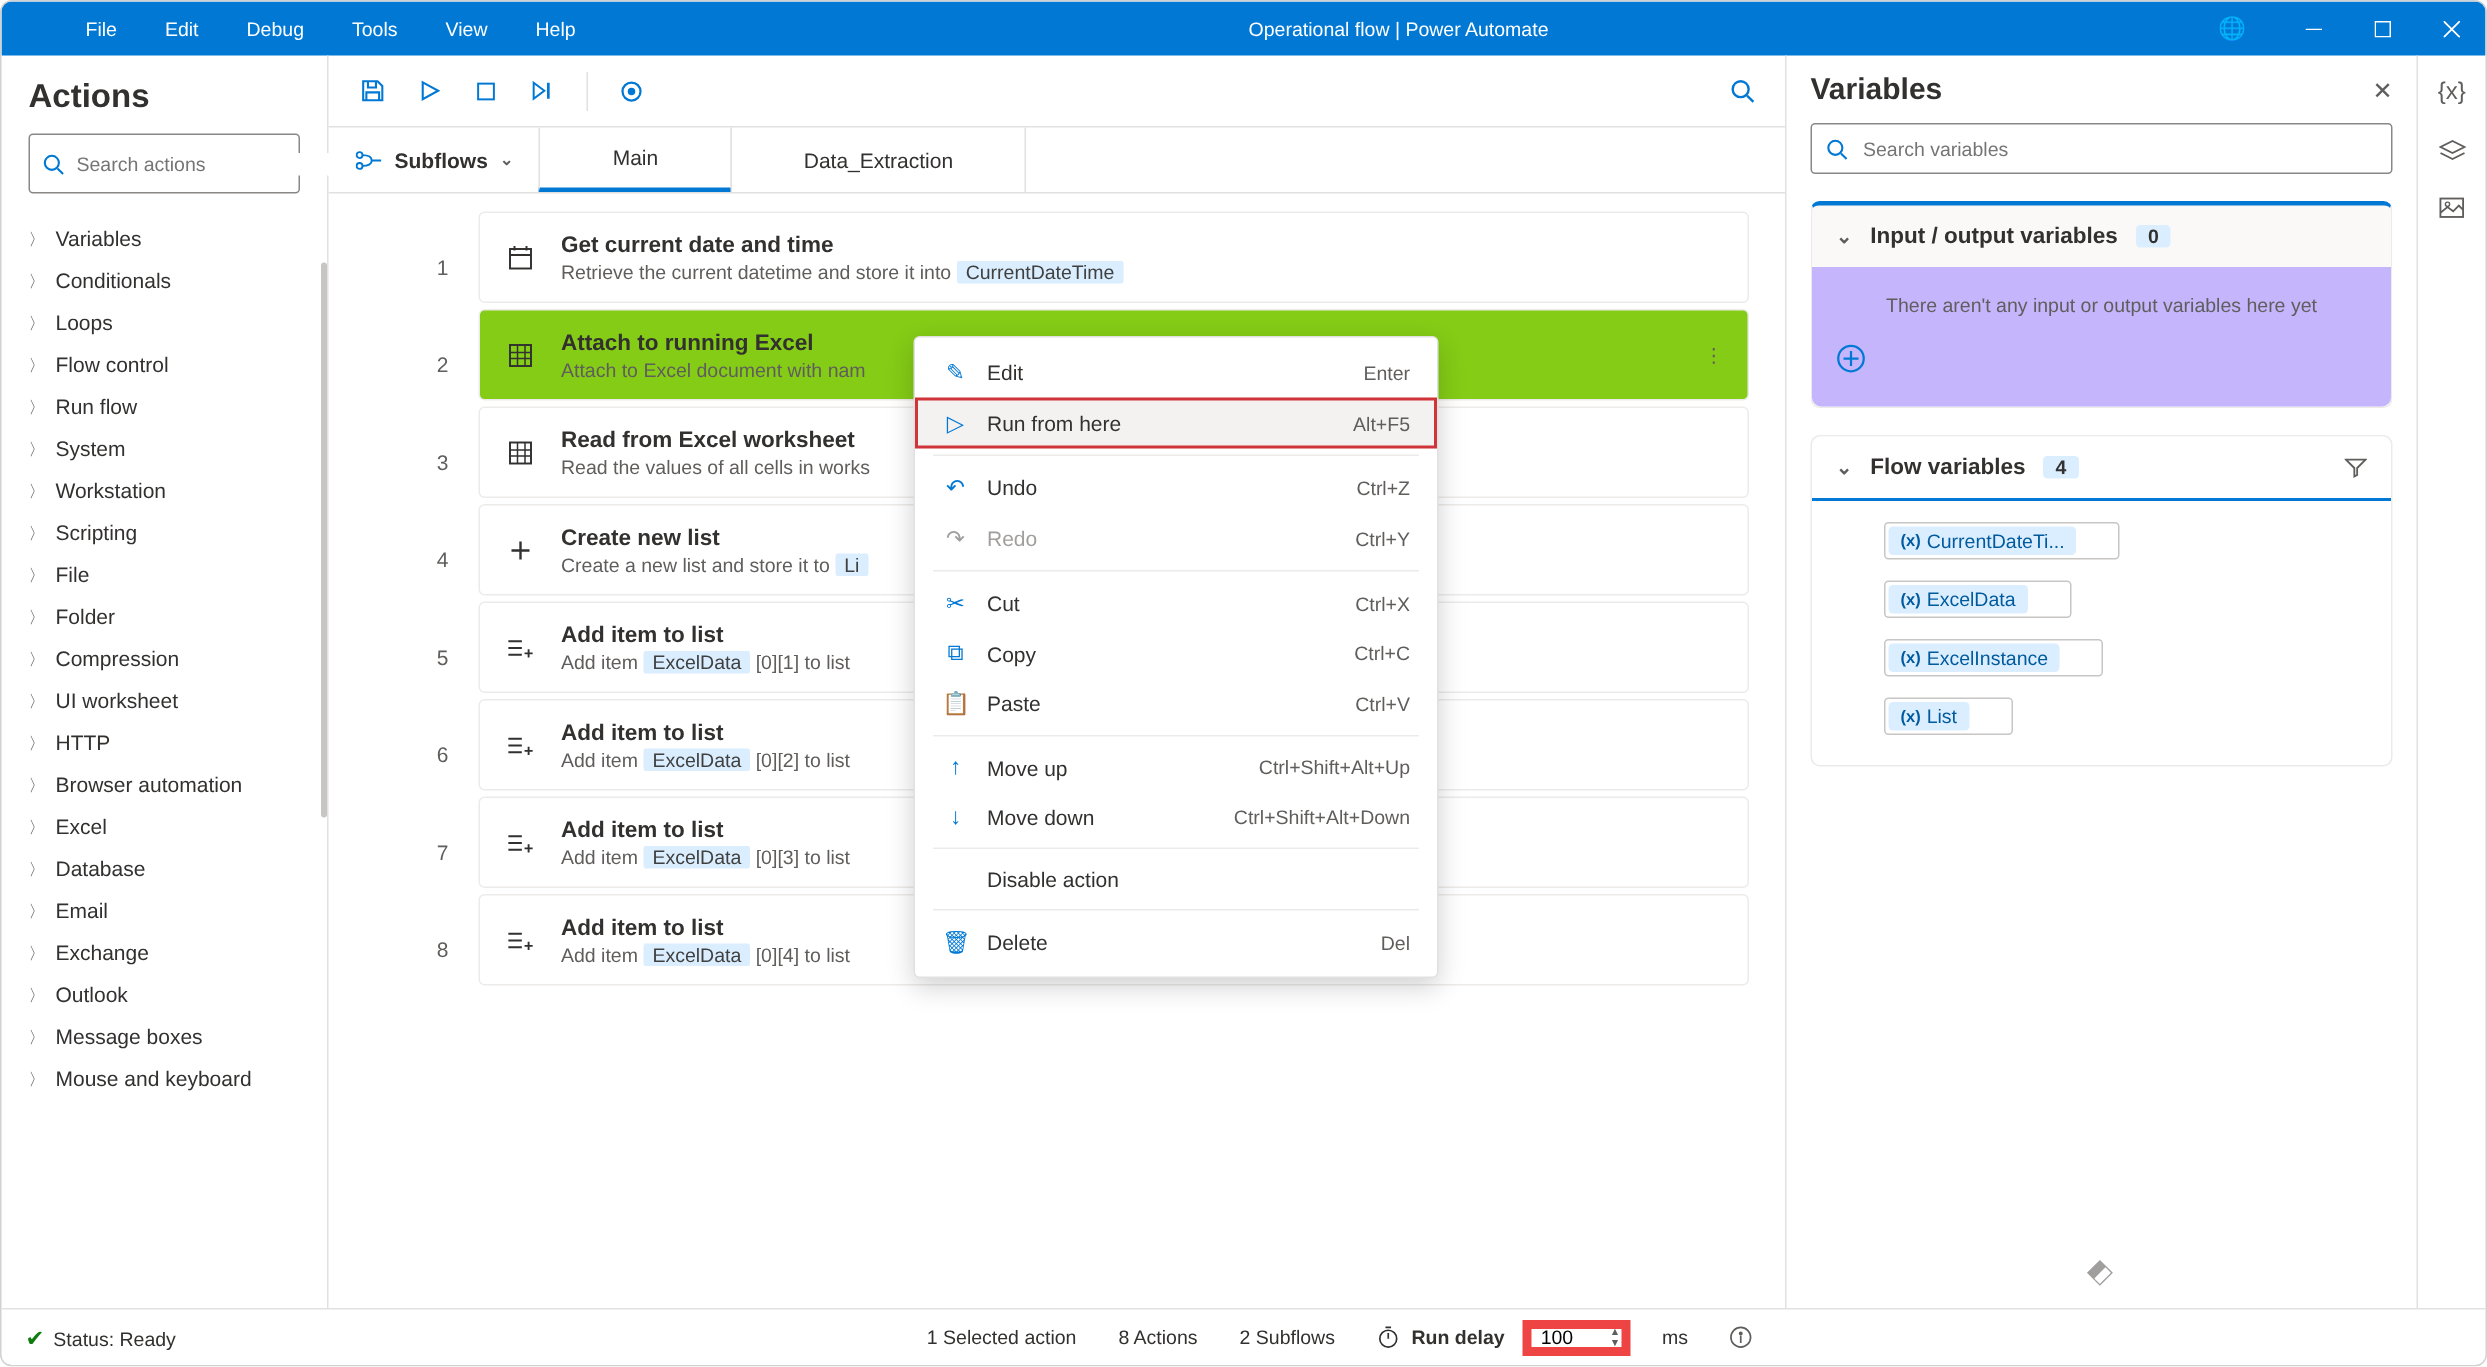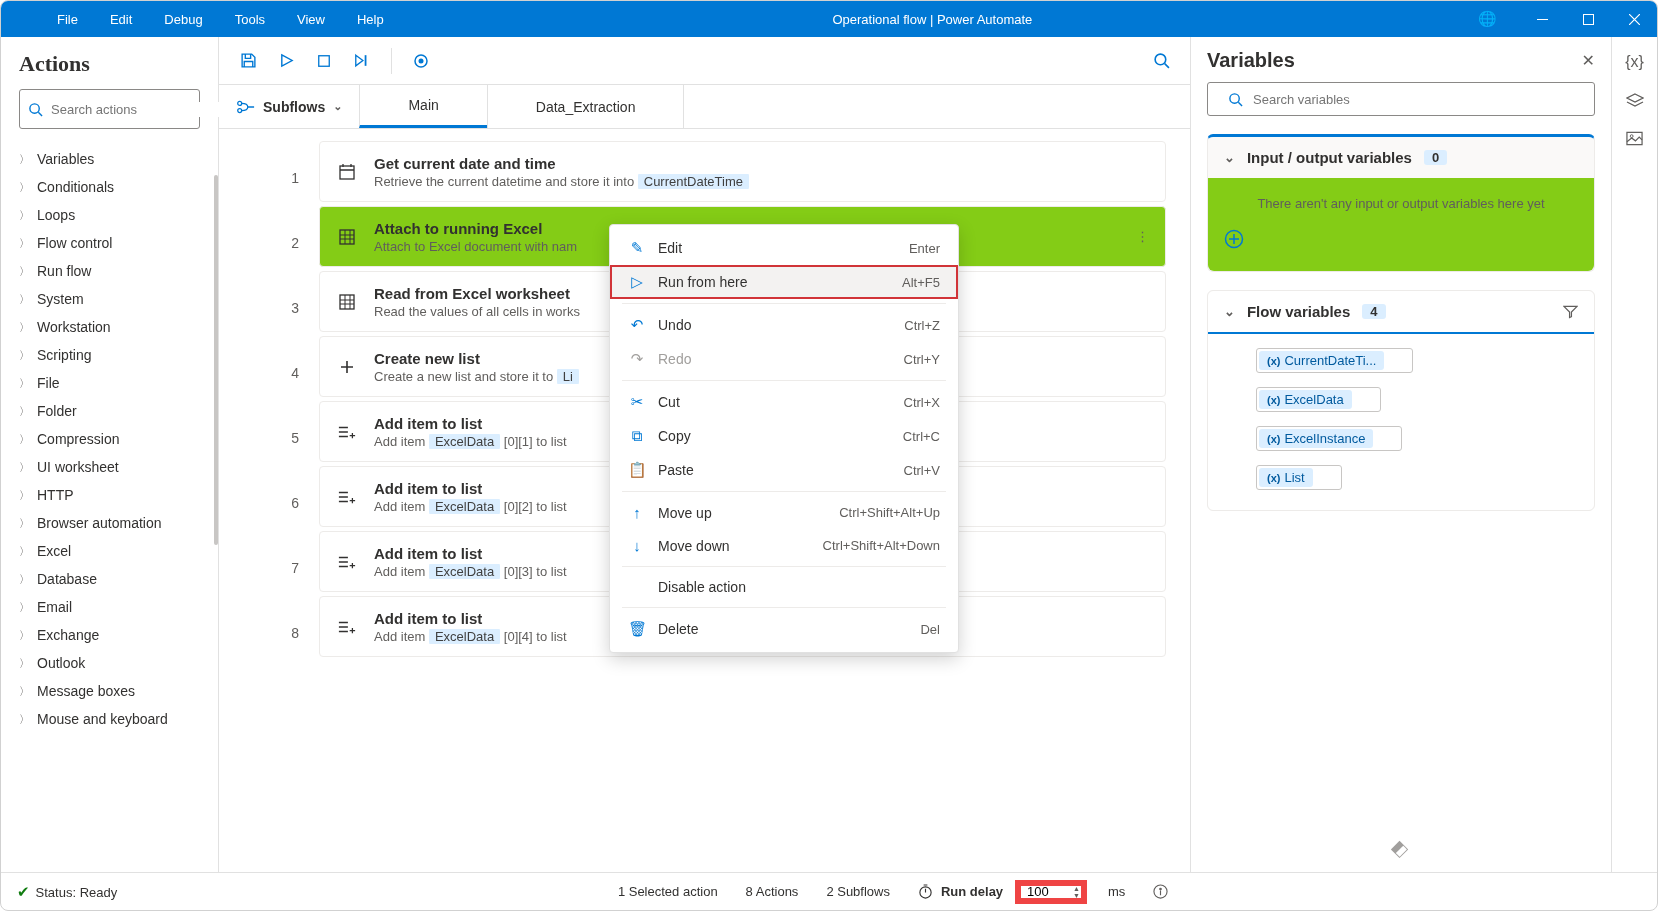--- a/index.html
+++ b/index.html
@@ -13,21 +13,21 @@
 .titlebar .title { flex: 1; text-align: center; font-size: 13px; }
 .titlebar .winctl { display: flex; align-items: center; gap: 0; }
 .titlebar .winctl span { width: 46px; height: 36px; display: inline-flex; align-items: center; justify-content: center; }
 .titlebar .envicon { margin-right: 8px; font-size: 15px; }
 
 
 .body { flex: 1; display: flex; min-height: 0; }
 
 
 .actions-panel { width: 218px; border-right: 1px solid #e1e1e1; display: flex; flex-direction: column; padding: 14px 0 0 0; position: relative; }
-.actions-panel h2 { font-size: 22px; font-weight: 600; padding: 0 18px 12px 18px; font-family: Liberation Serif, serif; }
+.actions-panel h2 { font-size: 22px; font-weight: 600; padding: 0 18px 12px 18px; }
 .actions-panel .search { margin: 0 18px 12px 18px; border: 1px solid #8a8886; border-radius: 3px; height: 40px; display: flex; align-items: center; padding: 0 8px; gap: 8px; }
 .actions-panel .search input { border: none; outline: none; flex: 1; font-size: 13px; }
 .actions-tree { overflow-y: auto; flex: 1; padding: 4px 6px 10px 6px; }
 .actions-tree .cat { display: flex; align-items: center; gap: 8px; padding: 6px 12px; font-size: 14px; cursor: pointer; }
 .actions-tree .cat .chev { color: #605e5c; font-size: 11px; width: 10px; }
 .scroll-thumb { position: absolute; right: 0; top: 138px; width: 4px; height: 370px; background: #c8c6c4; border-radius: 2px; }
 
 
 .editor { flex: 1; display: flex; flex-direction: column; border-right: 1px solid #e1e1e1; min-width: 0; }
 .toolbar { height: 48px; border-bottom: 1px solid #e1e1e1; display: flex; align-items: center; padding: 0 12px; gap: 4px; }
@@ -61,30 +61,30 @@
 .ctxmenu .mi .mlabel { flex: 1; }
 .ctxmenu .mi .mshort { color: #605e5c; font-size: 13px; }
 .ctxmenu .mi.disabled { color: #a19f9d; }
 .ctxmenu .mi.disabled .micon { color: #a19f9d; }
 .ctxmenu hr { border: none; border-top: 1px solid #edebe9; margin: 4px 12px; }
 
 
 .vars-panel { width: 420px; display: flex; flex-direction: column; padding: 12px 16px 0 16px; }
 .vars-panel .hdr { display: flex; align-items: center; justify-content: space-between; margin-bottom: 10px; }
 .vars-panel h2 { font-size: 20px; font-weight: 600; }
-.vars-panel .search { border: 1px solid #8a8886; border-radius: 3px; height: 34px; display: flex; align-items: center; padding: 0 20px; gap: 10px; margin-bottom: 18px; }
+.vars-panel .search { border: 1px solid #8a8886; border-radius: 3px; height: 34px; display: flex; align-items: center; padding: 0 9px; gap: 10px; margin-bottom: 18px; }
 .vars-panel .search input { border: none; outline: none; flex: 1; font-size: 13px; }
 
 .var-section { border: 1px solid #edebe9; border-radius: 6px; margin-bottom: 18px; background: #faf9f8; }
 .var-section .vhdr { display: flex; align-items: center; gap: 12px; padding: 12px 16px; font-size: 15px; font-weight: 600; }
 .var-section .vhdr .digit-badge { background: #dbeeff; color: #323130; padding: 0 8px; border-radius: 3px; font-size: 13px; min-width: 18px; text-align: center; }
 .var-section.io { border-top: 3px solid #0078d4; }
 .var-section.flow { }
 .var-section.flow .vhdr { border-bottom: 2px solid #0078d4; background: #fff; border-radius: 6px 6px 0 0; }
-.var-section .vbody { padding: 18px 16px 22px 16px; background: #84cc16; border-radius: 0 0 6px 6px; text-align: center; color: #605e5c; font-size: 13px; }
+.var-section .vbody { padding: 18px 16px 22px 16px; background: #c4b5fd; border-radius: 0 0 6px 6px; text-align: center; color: #605e5c; font-size: 13px; }
 .var-section .vbody .addbtn { margin-top: 18px; color: #0078d4; font-size: 18px; }
 .var-section .varlist { padding: 14px 16px 20px 48px; background: #fff; border-radius: 0 0 6px 6px; display: flex; flex-direction: column; gap: 14px; }
 .varchip-wrap { border: 1px solid #c8c6c4; border-radius: 3px; display: inline-flex; width: fit-content; padding: 2px 28px 2px 2px; }
 .varchip { background: #dbeeff; color: #005a9e; padding: 2px 8px; border-radius: 3px; font-size: 13px; display: inline-flex; align-items: center; gap: 4px; }
 .varchip .vx { font-weight: 600; font-size: 11px; }
 .filter-icon { margin-left: auto; color: #605e5c; }
 
 .eraser { align-self: center; margin-top: auto; margin-bottom: 14px; color: #a19f9d; font-size: 16px; transform: rotate(45deg); }
 
 

